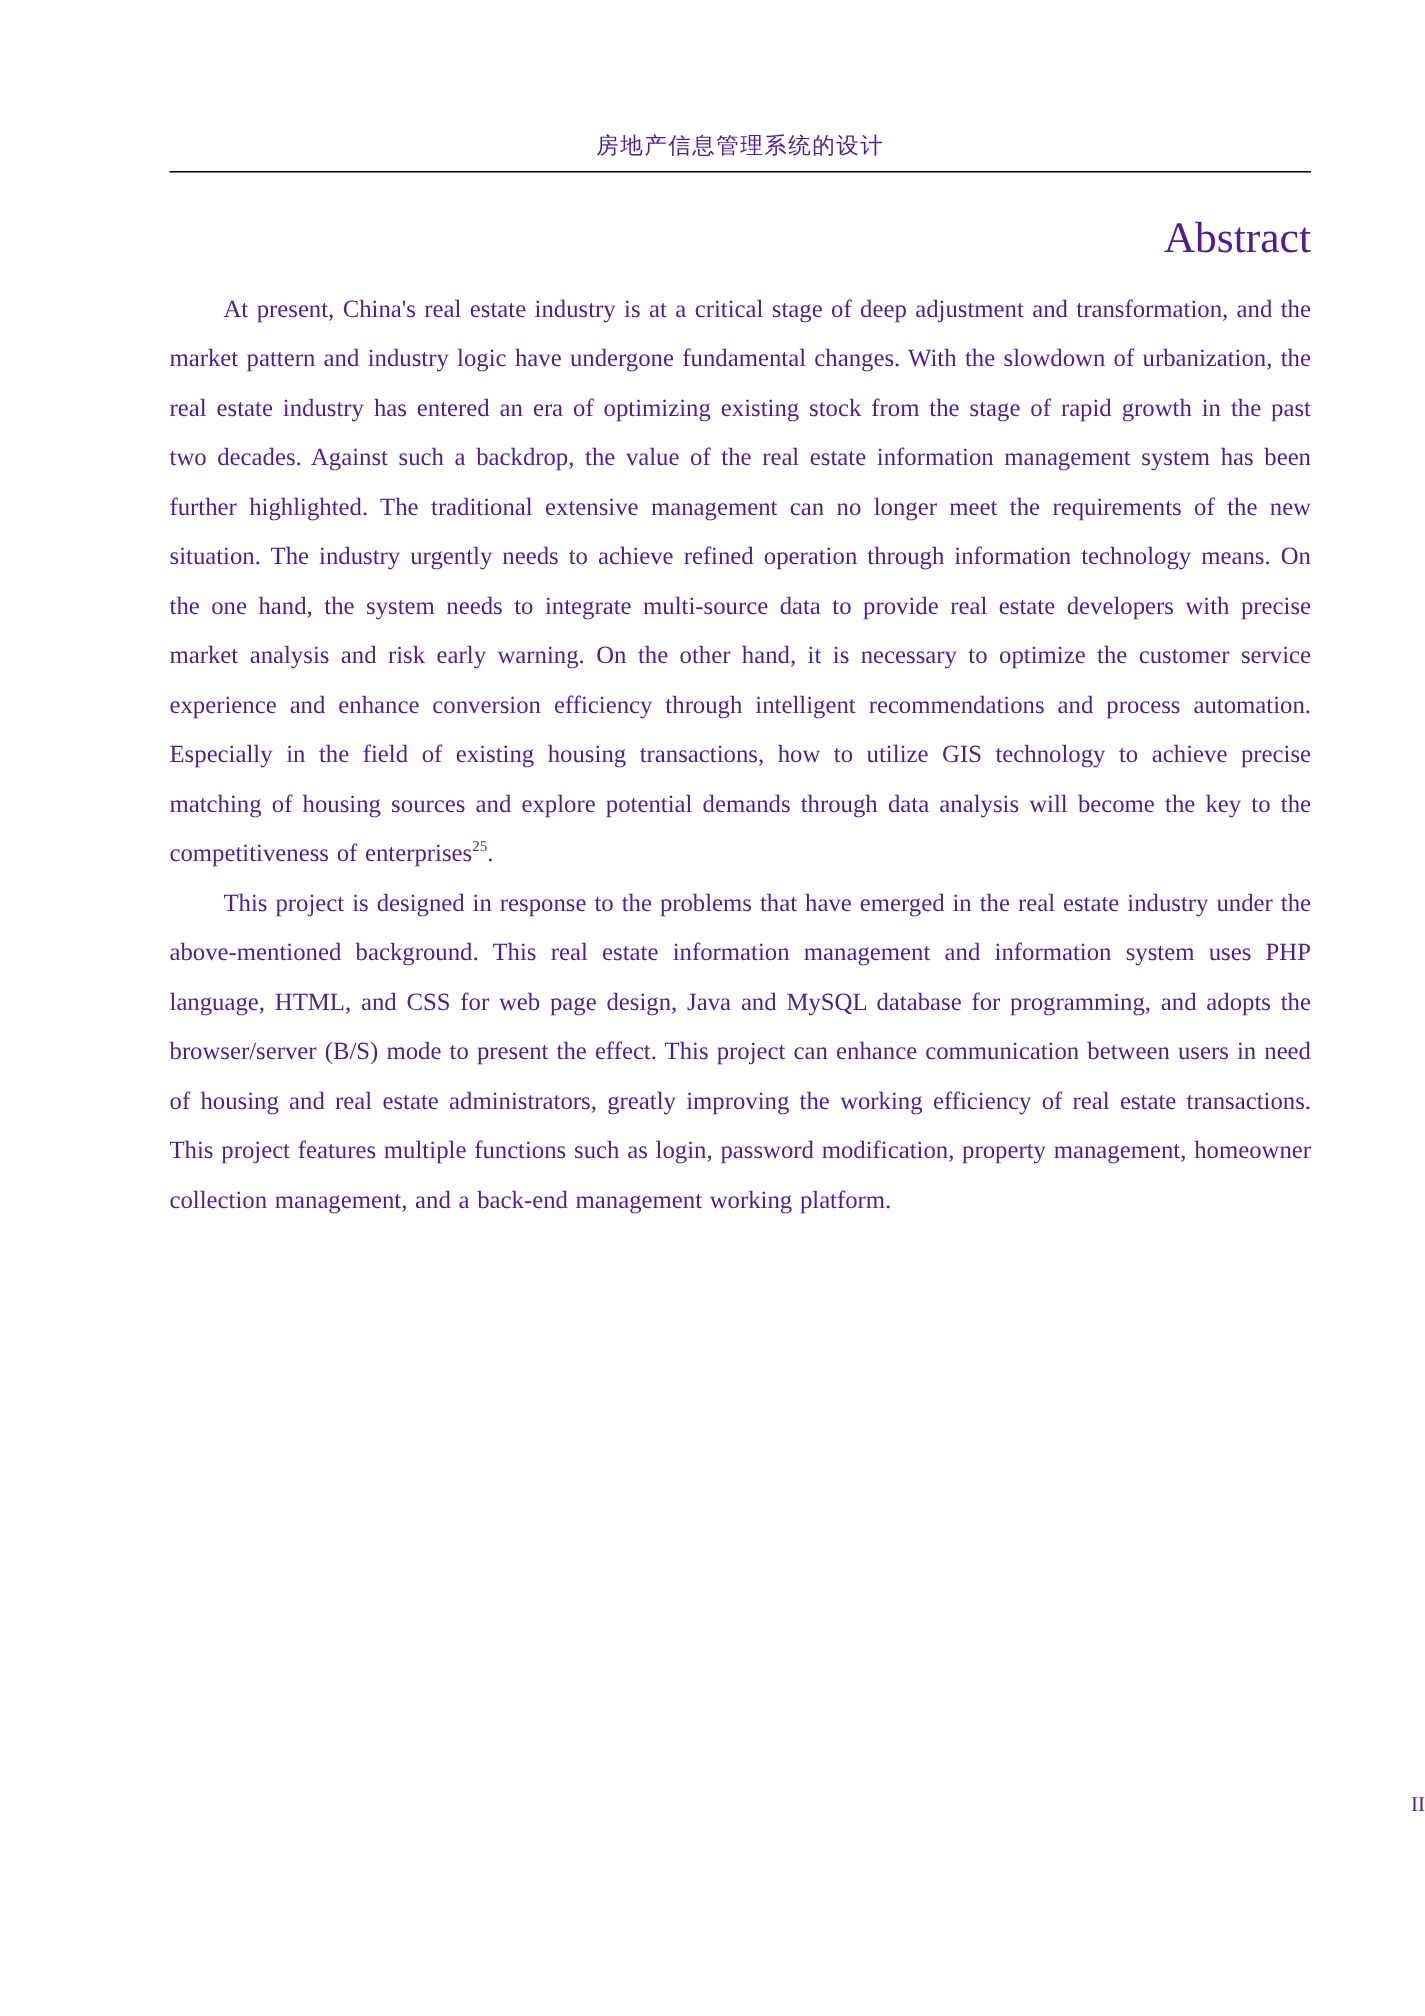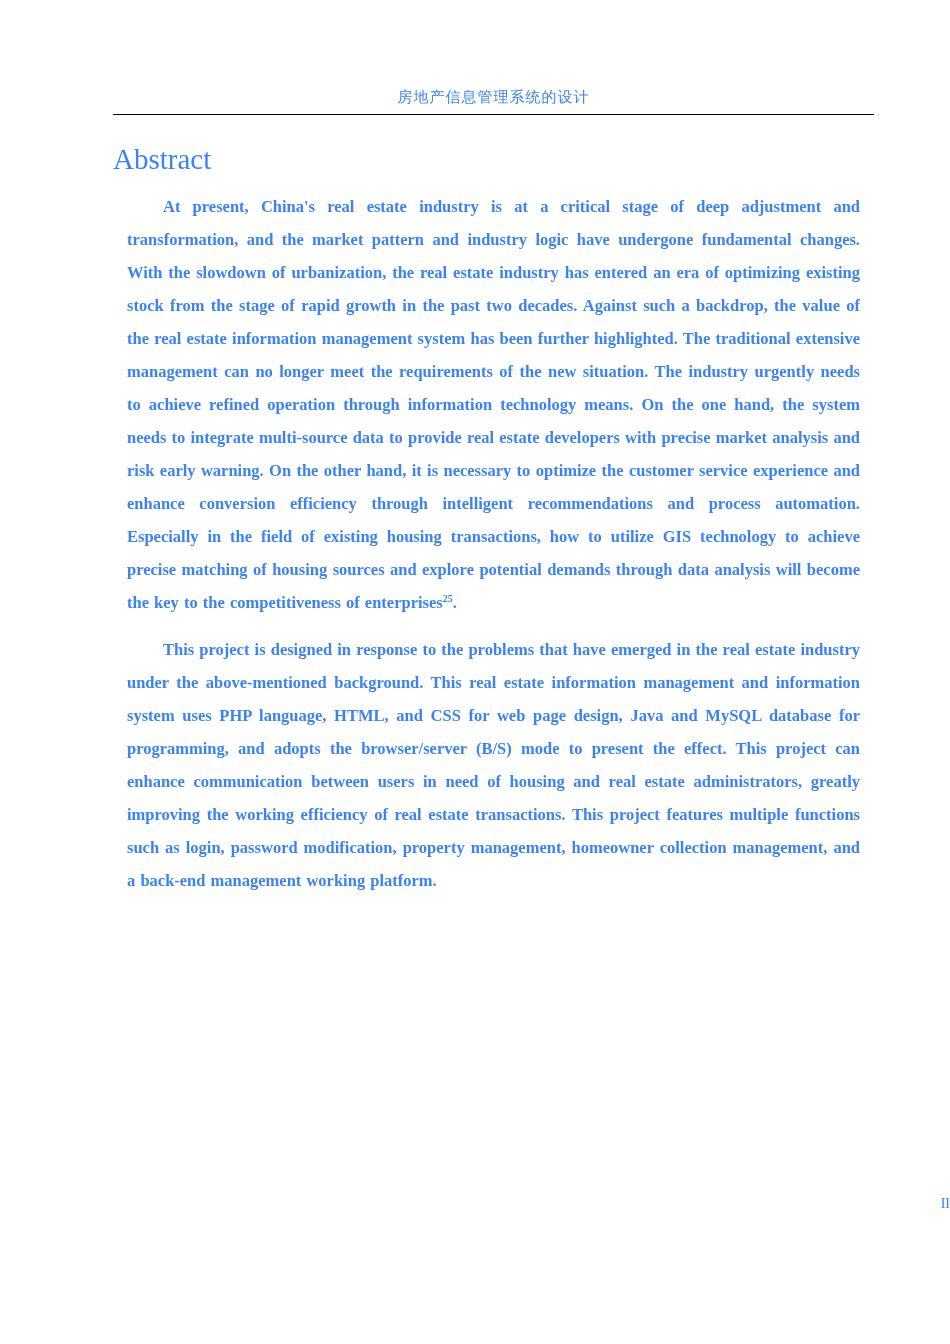--- a/index.html
+++ b/index.html
@@ -5,52 +5,51 @@
   html, body {
     margin: 0;
     padding: 0;
     background: #ffffff;
   }
   .page {
     position: relative;
     width: 950px;
     height: 1344px;
     background: #ffffff;
-    color: #3b82f6;
+    color: #4c1d95;
     font-family: "Liberation Serif", serif;
     overflow: hidden;
     margin: 0 auto;
   }
   .content {
     position: absolute;
     left: 113px;
     top: 88px;
     width: 761px;
   }
   .doc-header {
     text-align: center;
     font-size: 15px;
     letter-spacing: 1px;
     padding-bottom: 7px;
     border-bottom: 1.5px solid #000000;
   }
   .doc-title {
-    text-align: left;
+    text-align: right;
     font-size: 29px;
     font-weight: normal;
     margin: 28px 0 13px 0;
   }
   .para {
     font-size: 16.5px;
     line-height: 33px;
     text-align: justify;
     text-indent: 36px;
-    margin: 14px;
+    margin: 0;
     word-spacing: 1px;
-    font-weight: bold;
   }
   .para sup {
     font-size: 10px;
     line-height: 0;
   }
   .keywords {
     position: absolute;
     left: 113px;
     top: 1150px;
     width: 761px;

